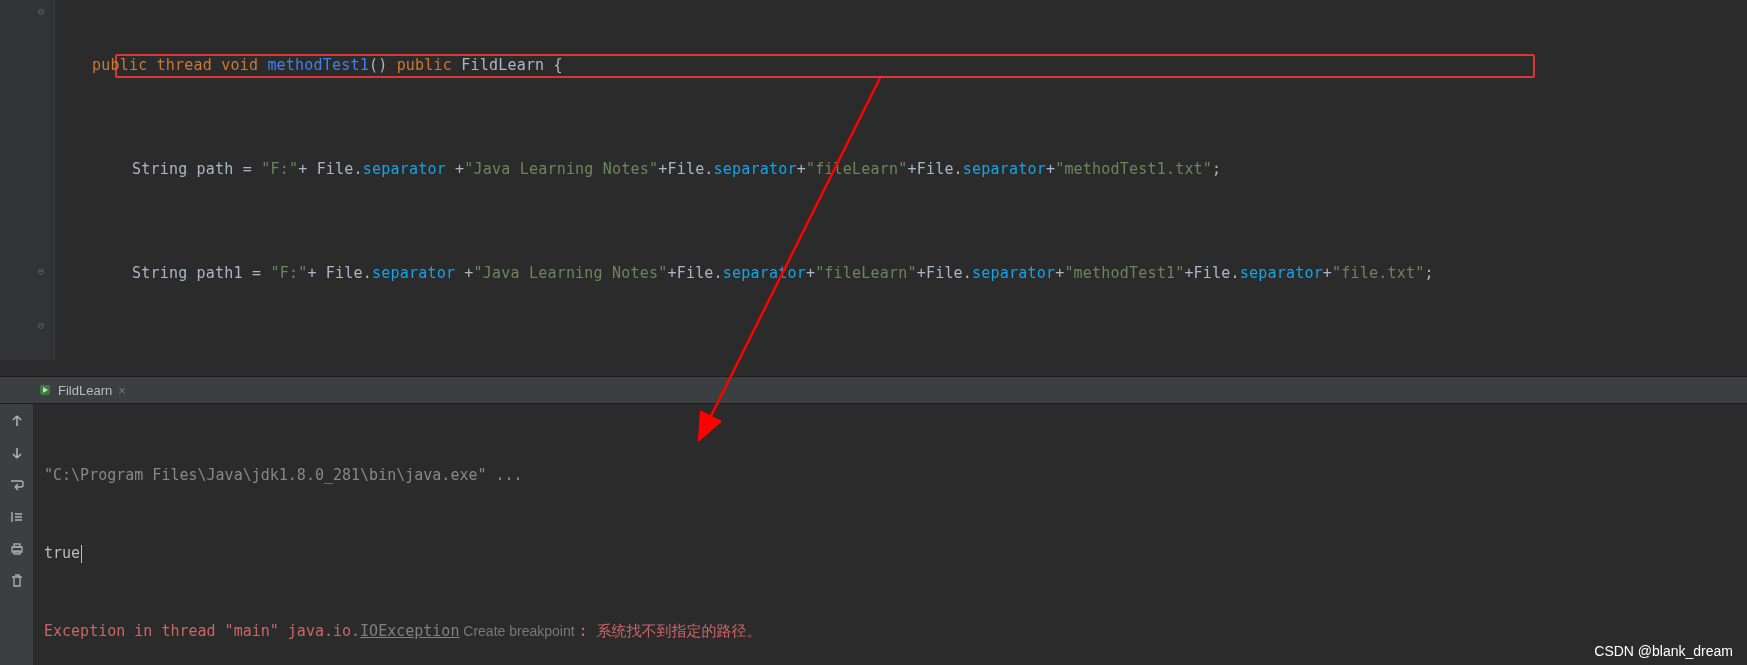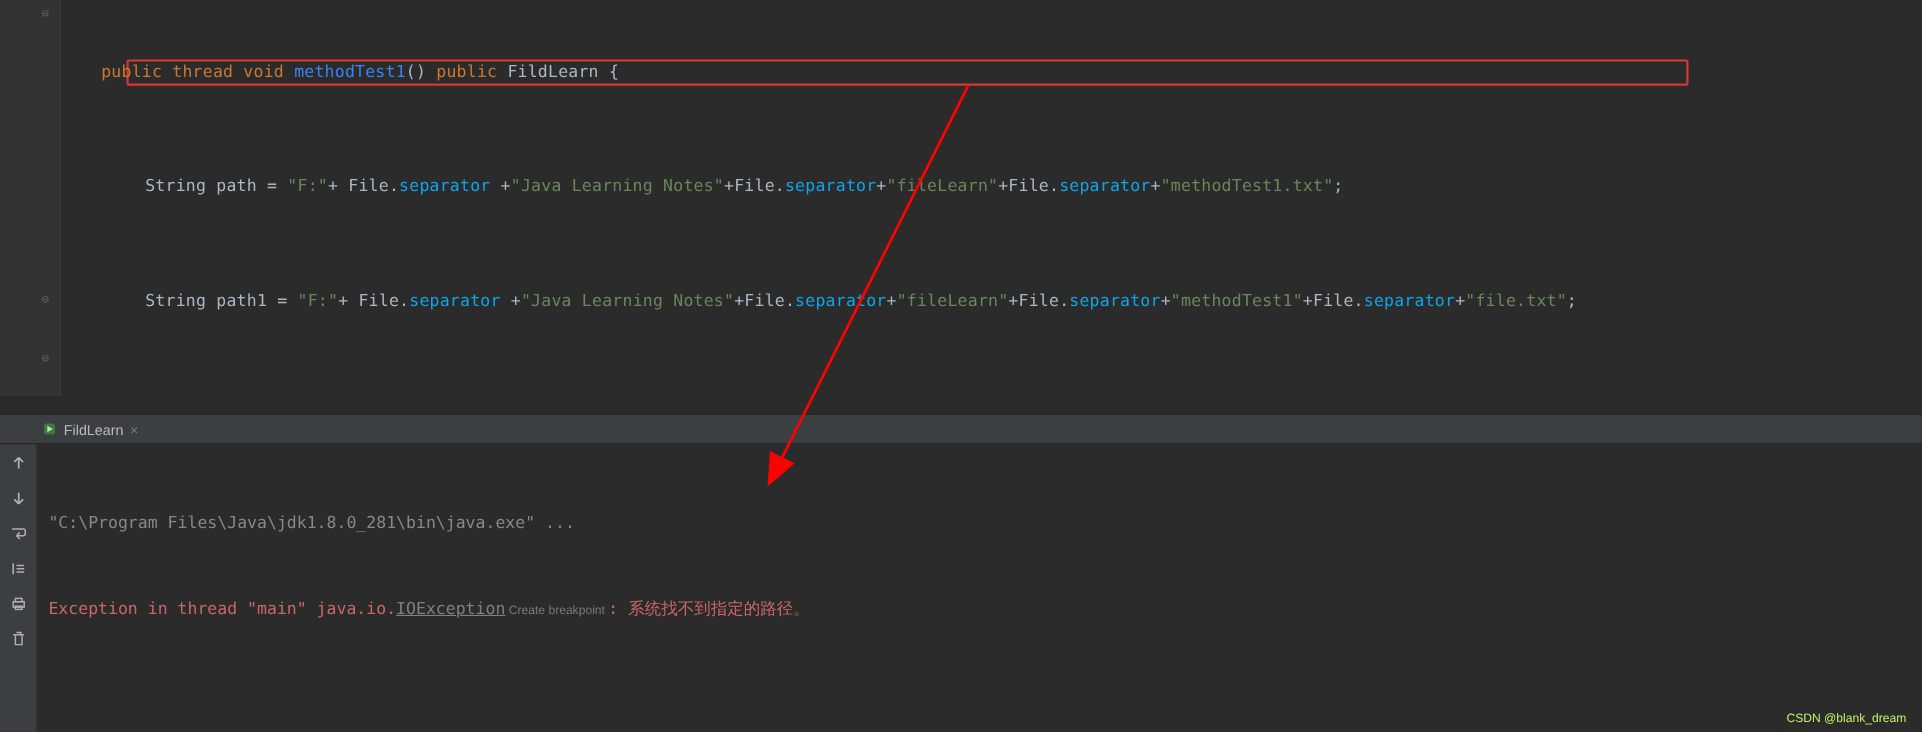--- a/index.html
+++ b/index.html
@@ -123,28 +123,28 @@
     white-space: pre;
     position: relative;
   }
   .out-gray { color: #888888; }
   .out-white { color: #bbbbbb; }
   .out-red { color: #cc6666; }
   .out-ul-gray { color: #808080; text-decoration: underline; margin-top: 39px; }
   .breakpoint-hint {
     color: #787878;
     font-family: sans-serif;
-    font-size: 11px;
+    font-size: 14px;
   }
   .watermark {
     position: absolute;
     right: 14px;
     bottom: 6px;
-    color: #bef264;
-    font-size: 11px;
+    color: #ffffff;
+    font-size: 14px;
     font-family: sans-serif;
   }
   .arrow-svg {
     position: absolute;
     left: 0;
     top: 0;
     pointer-events: none;
     z-index: 50;
   }
   .caret {
@@ -243,20 +243,21 @@
       </div>
     <div class="side-icon">
         <svg width="16" height="16" viewBox="0 0 16 16">
           <path d="M3 4 L13 4 M5 4 L5 13 L11 13 L11 4 M6 2 L10 2 L10 4" stroke="#aeb0b2" stroke-width="1.3" fill="none"></path>
         </svg>
       </div>
   </div>
 
   <div class="console-output">
     <div><span class="out-gray">"C:\Program Files\Java\jdk1.8.0_281\bin\java.exe" ...</span></div>
+    <div><span class="out-white">true</span><span class="caret"></span></div>
     <div><span class="out-red">Exception in thread "main" java.io.</span><span class="out-ul-gray">IOException</span><span class="breakpoint-hint"> Create breakpoint </span><span class="out-red">: </span><span class="out-red">系统找不到指定的路径。</span></div>
     
     
     
     
   </div>
 </div>
 
 <svg class="arrow-svg" width="1747" height="665">
   <defs>

